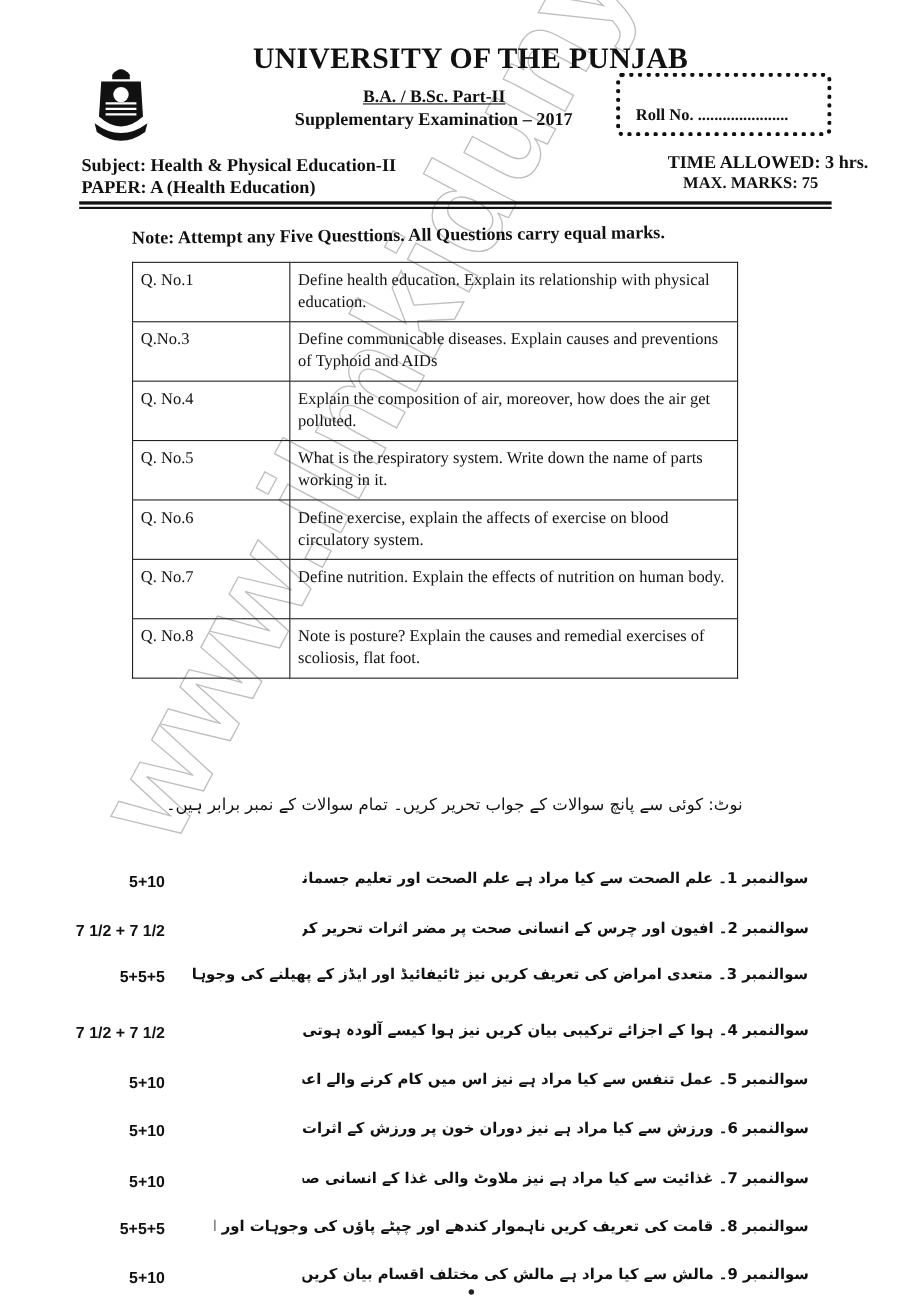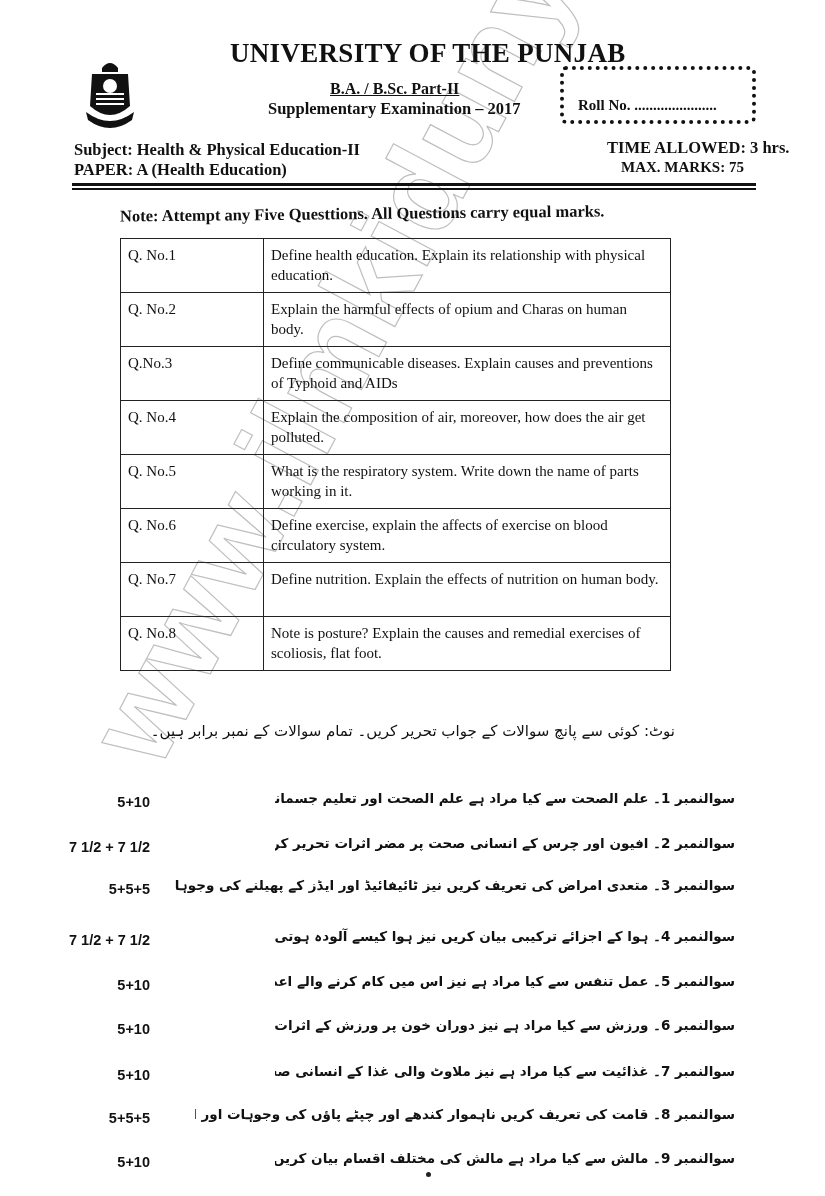--- a/index.html
+++ b/index.html
@@ -96,24 +96,20 @@
 
 <div class="note">Note:  Attempt any Five Questtions. All Questions carry equal marks.</div>
 
 <table class="qtable">
   <tbody>
     <tr>
         <td class="qno">Q. No.1</td>
         <td>Define health education. Explain its relationship with physical education.</td>
       </tr>
     <tr>
-        <td class="qno">Q. No.2</td>
-        <td>Explain the harmful effects of opium and Charas on human body.</td>
-      </tr>
-    <tr>
         <td class="qno">Q.No.3</td>
         <td>Define communicable diseases. Explain causes and preventions of Typhoid and AIDs</td>
       </tr>
     <tr>
         <td class="qno">Q. No.4</td>
         <td>Explain the composition of air, moreover, how does the air get polluted.</td>
       </tr>
     <tr>
         <td class="qno">Q. No.5</td>
         <td>What is the respiratory system. Write down the name of parts working in it.</td>

